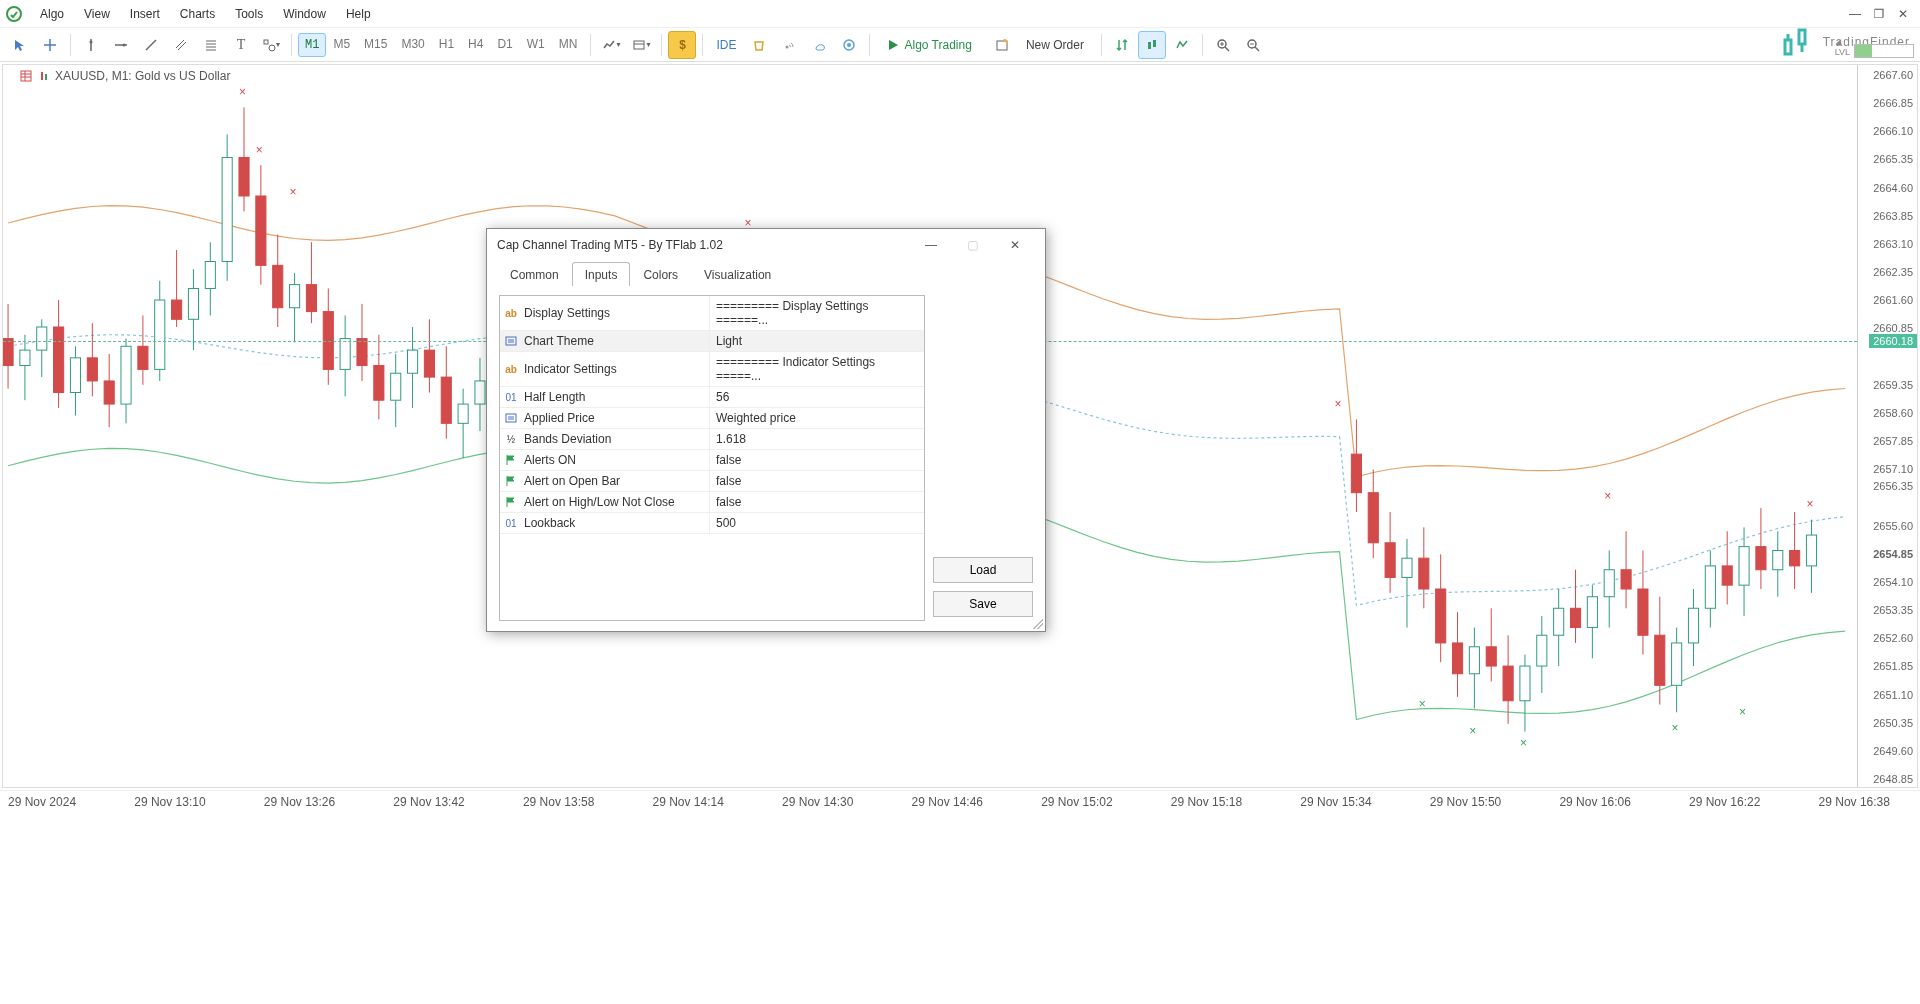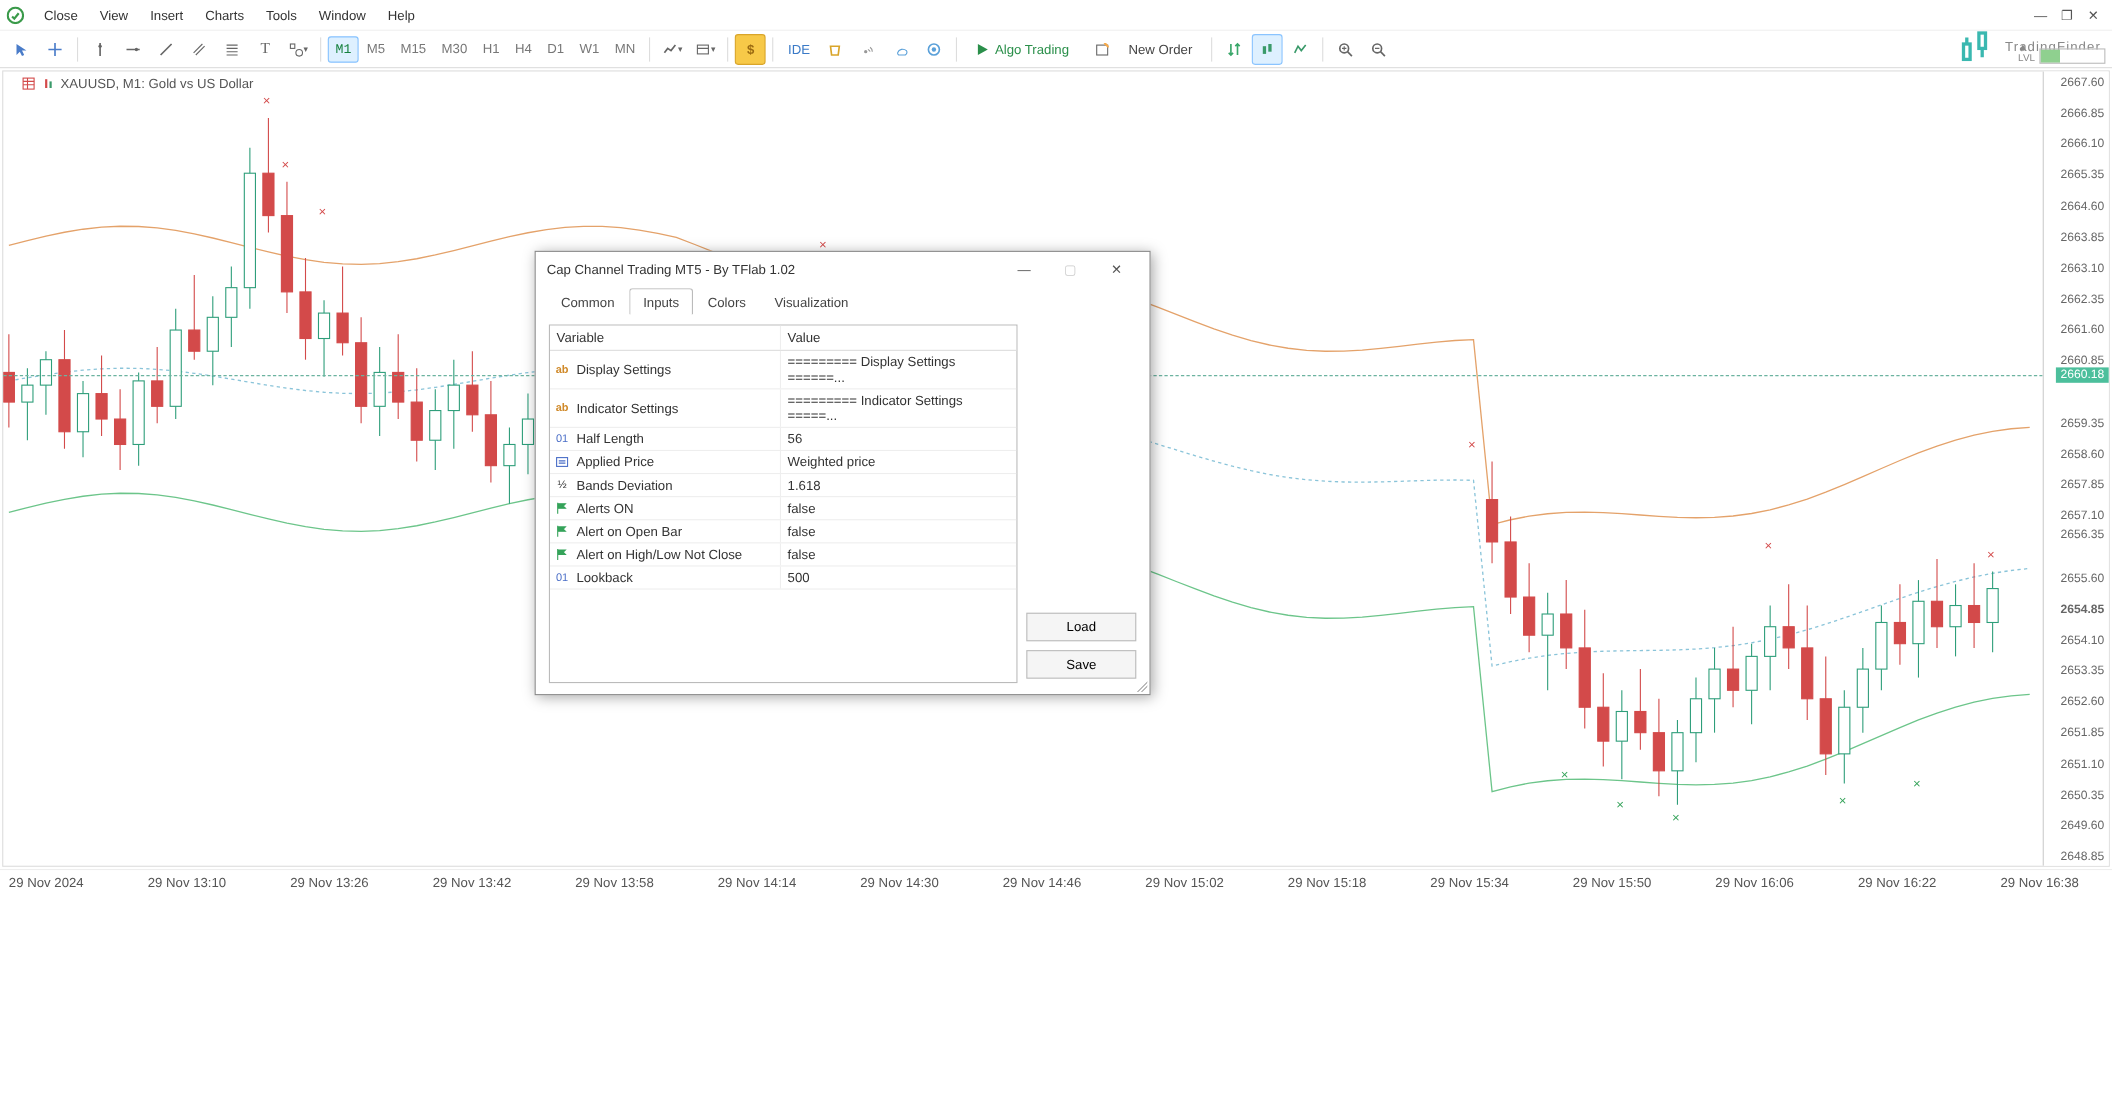--- a/index.html
+++ b/index.html
@@ -69,21 +69,21 @@
 </head>
 <body>
 
 <div class="menubar">
   <span class="logo-mt5">
     <svg viewBox="0 0 16 16">
         <circle cx="8" cy="8" r="7" fill="none" stroke="#3a9a4a" stroke-width="2"></circle>
         <path d="M5 9 L7 11 L11 6" stroke="#3a9a4a" stroke-width="2" fill="none"></path>
       </svg>
   </span>
-  <span id="menu-slot"><span class="menubar-item">Close</span><span class="menubar-item">View</span><span class="menubar-item">Insert</span><span class="menubar-item">Charts</span><span class="menubar-item">Tools</span><span class="menubar-item">Window</span><span class="menubar-item">Help</span></span>
+  <span id="menu-slot"><span class="menubar-item">Algo</span><span class="menubar-item">View</span><span class="menubar-item">Insert</span><span class="menubar-item">Charts</span><span class="menubar-item">Tools</span><span class="menubar-item">Window</span><span class="menubar-item">Help</span></span>
   <div class="win-controls">
     <div class="win-btn">—</div>
     <div class="win-btn">❐</div>
     <div class="win-btn">✕</div>
   </div>
 </div>
 
 <div class="toolbar">
   <div class="tool-btn">
       <svg width="14" height="14">
@@ -466,31 +466,40 @@
   </div>
   <div class="dlg-tabs" id="dlg-tabs">
       <div class="dlg-tab">Common</div>
       <div class="dlg-tab active">Inputs</div>
       <div class="dlg-tab">Colors</div>
       <div class="dlg-tab">Visualization</div>
     </div>
   <div class="dlg-body">
     <div class="param-wrap">
       <div class="param-table">
-        <div class="param-head">
-          <div class="pcol1">Variable</div>
-          <div class="pcol2">Value</div>
-        </div>
         <div id="param-rows">
             <div class="param-row">
               <div class="pcol1">
                 <span class="p-ico ab">ab</span>
                 <span>Display Settings</span>
               </div>
               <div class="pcol2">========= Display Settings ======...</div>
+            </div>
+            <div class="param-row sel">
+              <div class="pcol1">
+                <span class="p-ico enum">
+                  <svg width="12" height="12">
+                    <rect x="1" y="2" width="10" height="8" fill="none" stroke="#4a6ec7"></rect>
+                    <line x1="3" y1="5" x2="9" y2="5" stroke="#4a6ec7"></line>
+                    <line x1="3" y1="7" x2="9" y2="7" stroke="#4a6ec7"></line>
+                  </svg>
+                </span>
+                <span>Chart Theme</span>
+              </div>
+              <div class="pcol2">Light</div>
             </div>
             <div class="param-row">
               <div class="pcol1">
                 <span class="p-ico ab">ab</span>
                 <span>Indicator Settings</span>
               </div>
               <div class="pcol2">========= Indicator Settings =====...</div>
             </div>
             <div class="param-row">
               <div class="pcol1">

